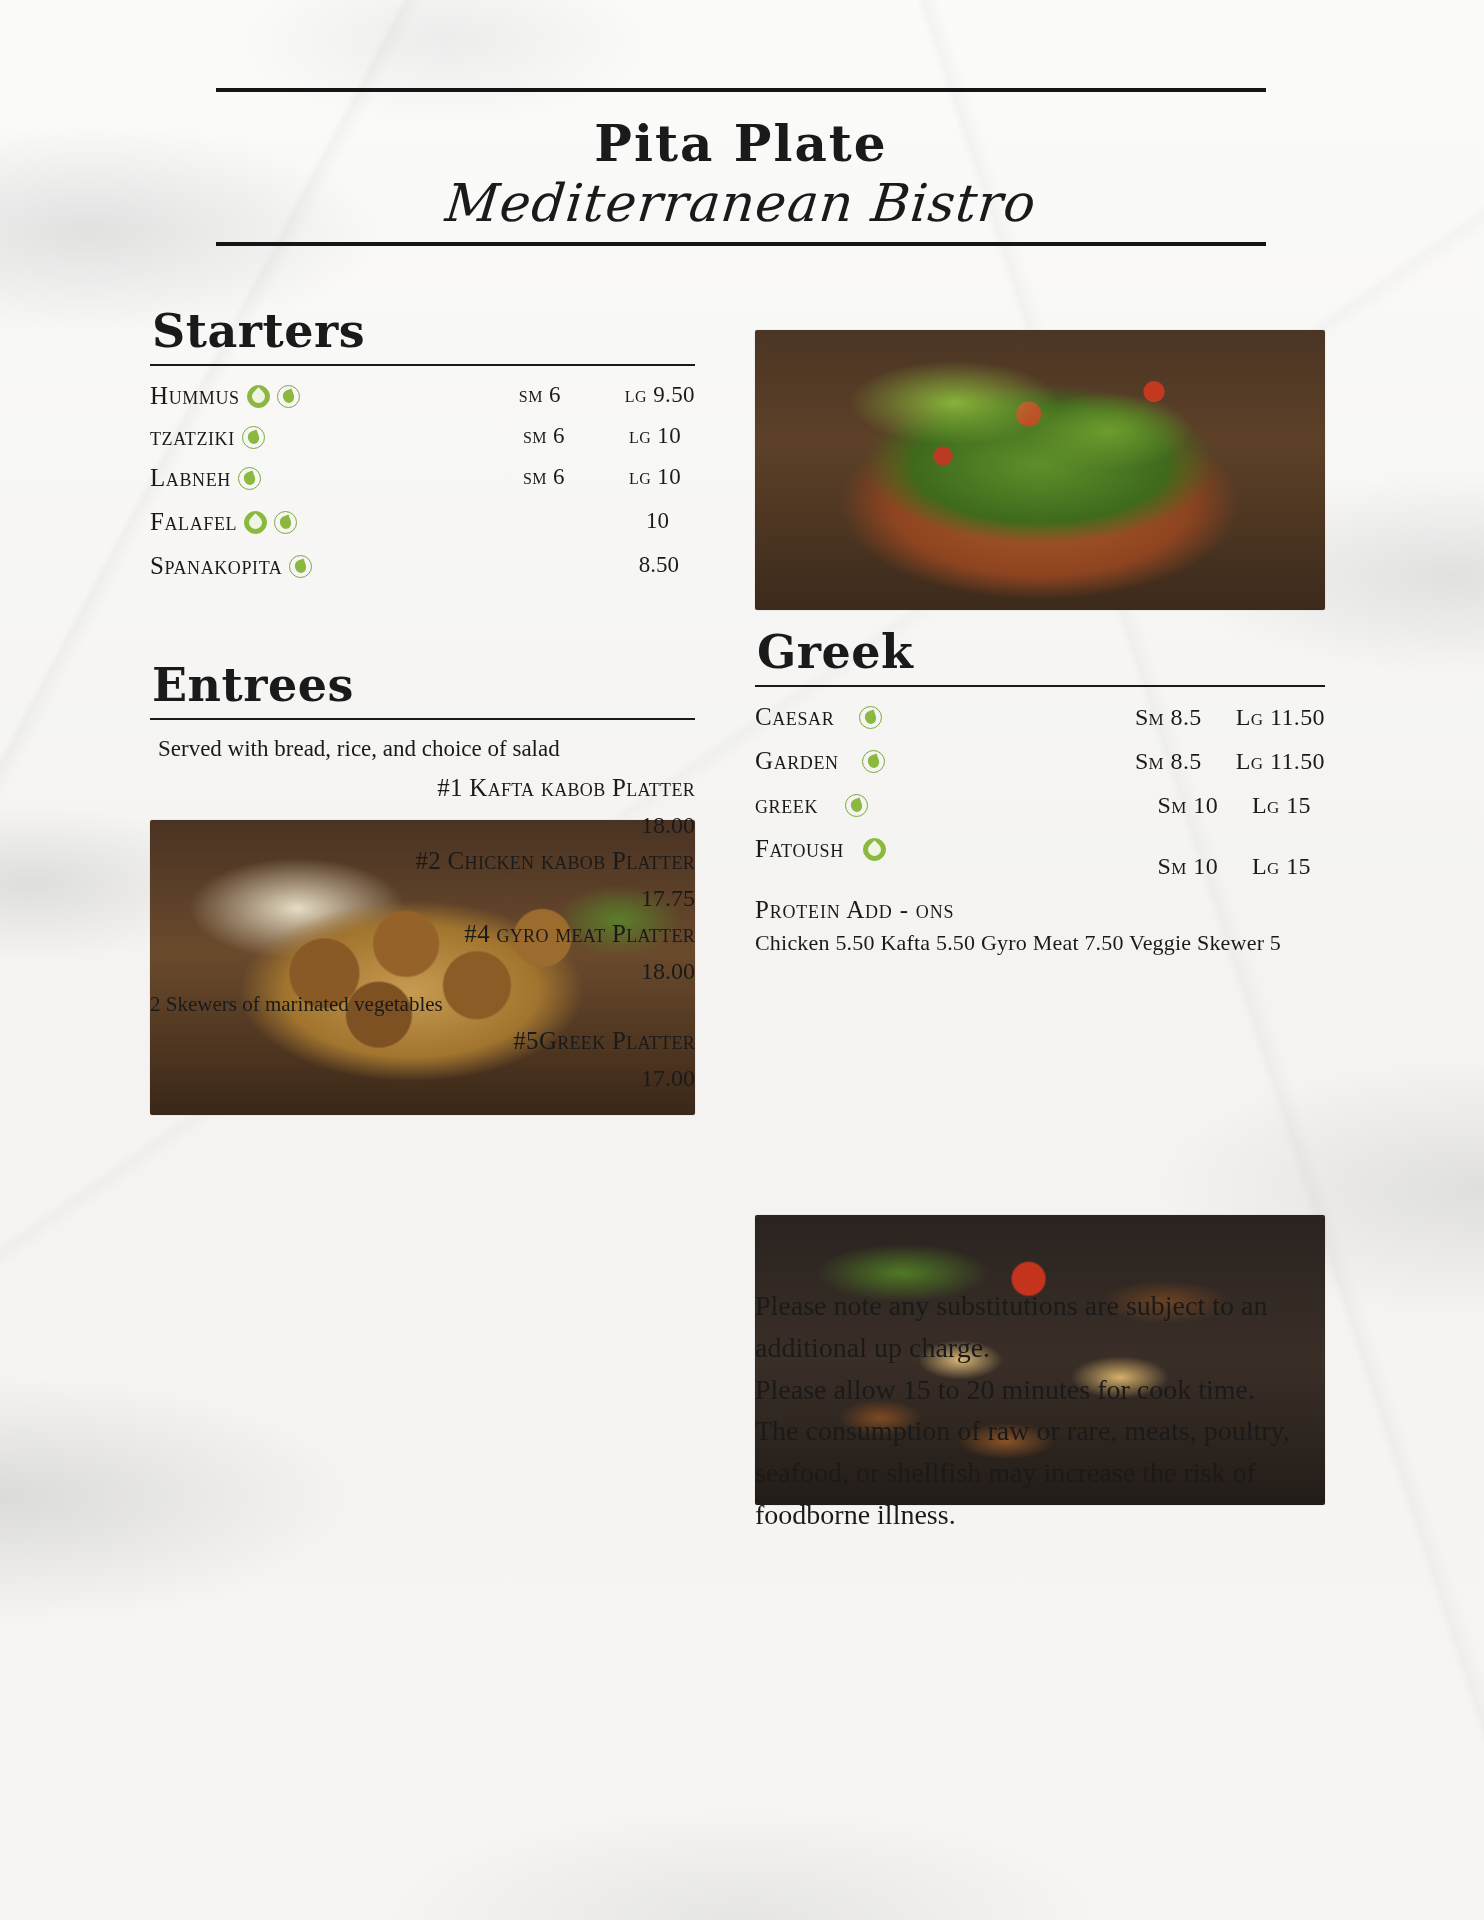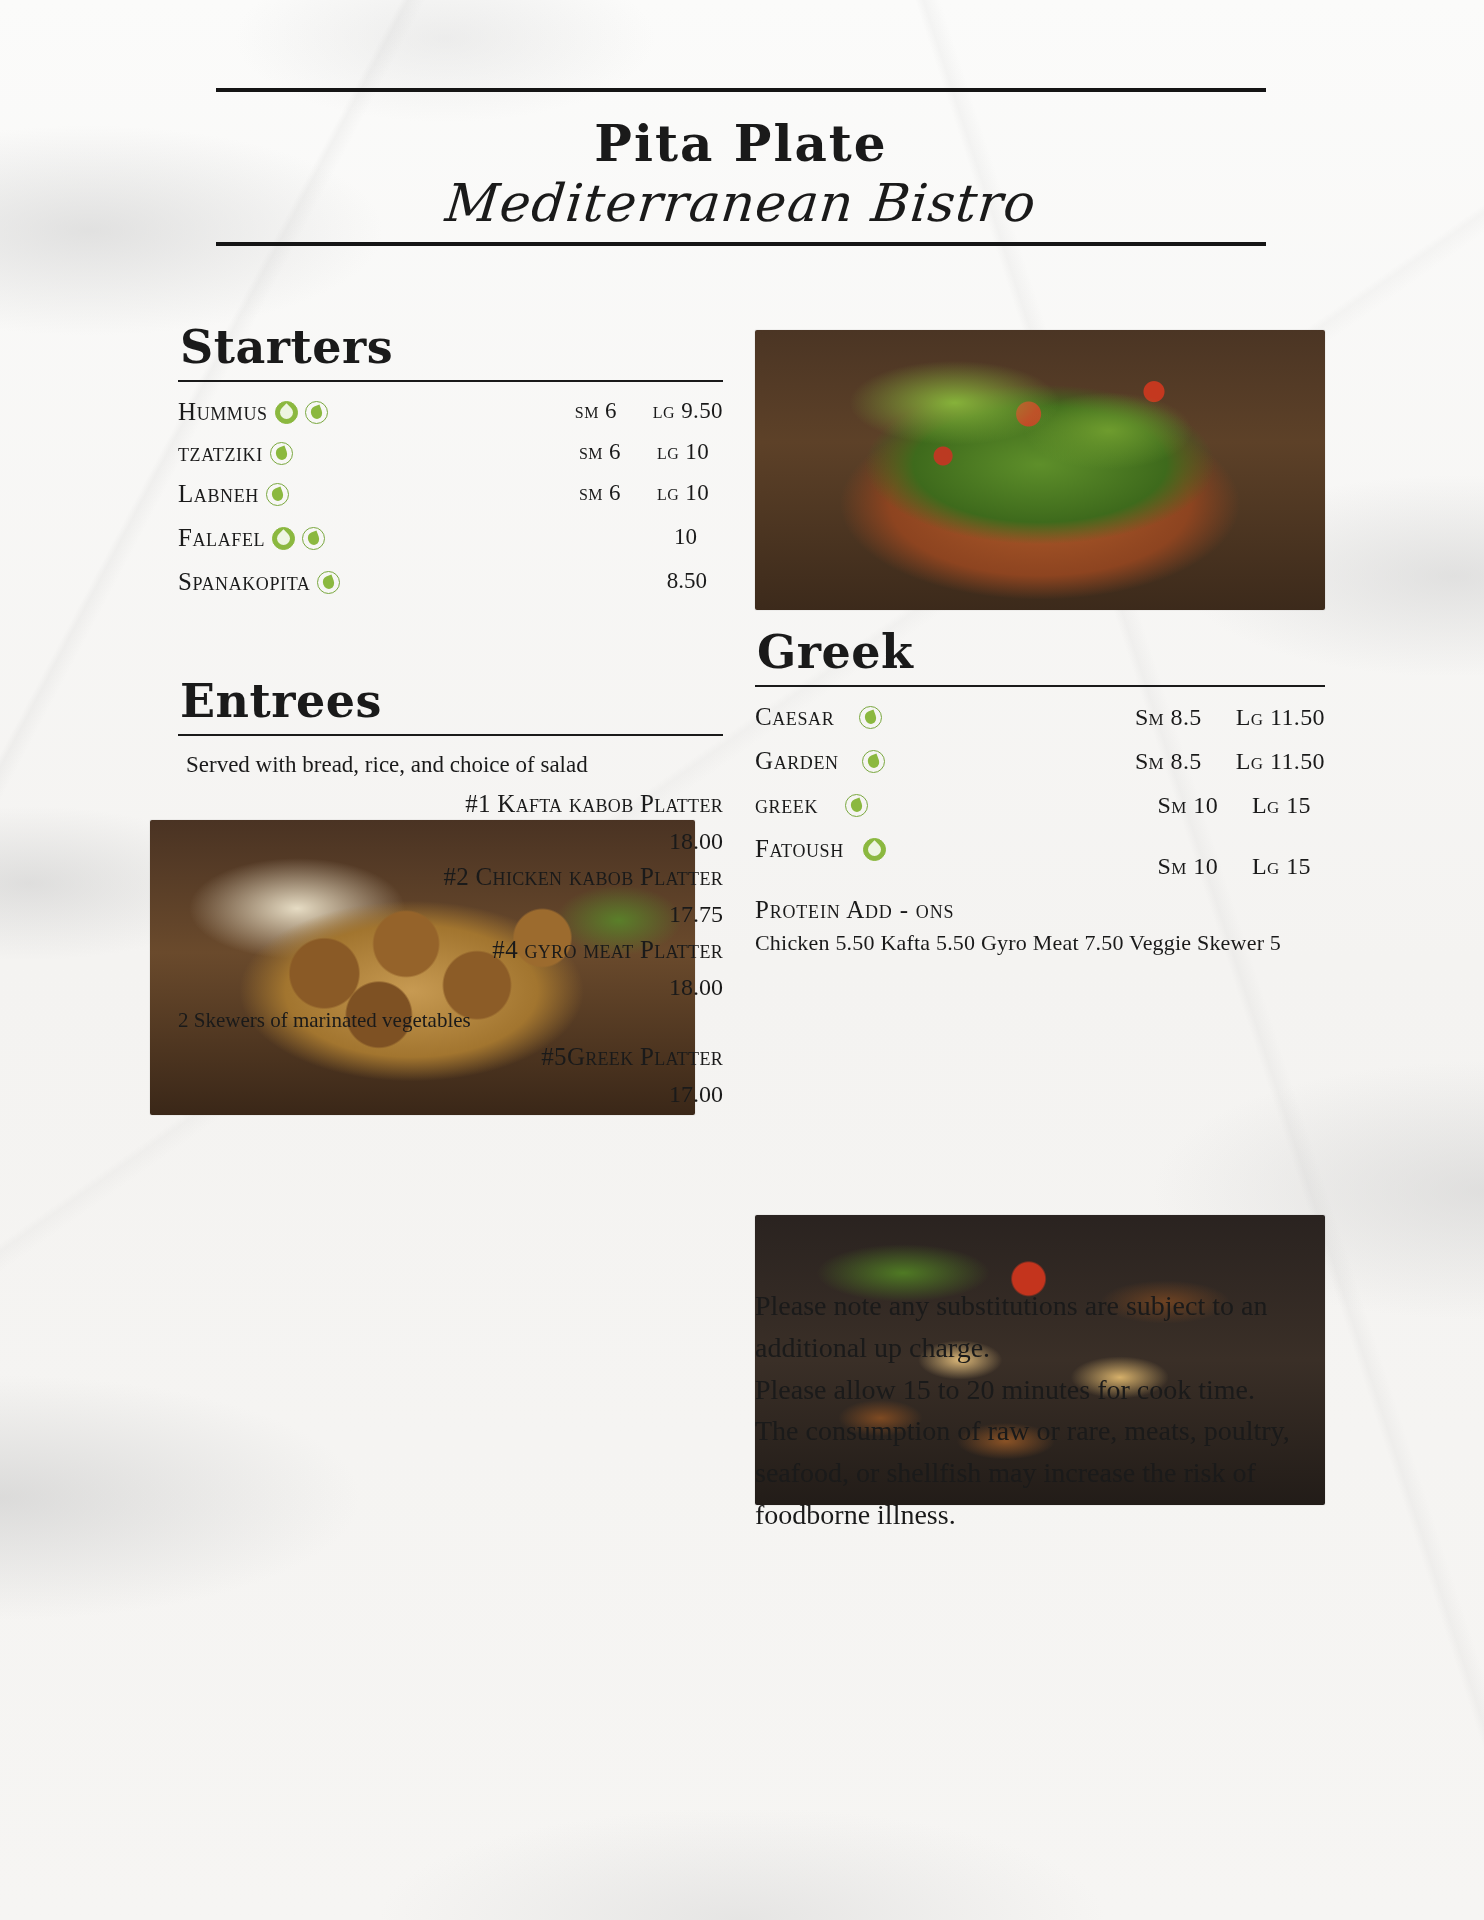--- a/index.html
+++ b/index.html
@@ -75,23 +75,22 @@
     margin-top: 4px;
     margin-bottom: 10px;
     line-height: 1.1;
     transform: skewX(-6deg);
   }
 
   
   .col-left {
     position: absolute;
     left: 150px;
-    top: 320px;
+    top: 304px;
     width: 545px;
-    margin-left: 28px;
   }
   .col-right {
     position: absolute;
     left: 755px;
     top: 325px;
     width: 570px;
   }
 
   .section-title {
     font-family: "DejaVu Serif", serif;
@@ -119,21 +118,21 @@
     font-size: 25px;
     font-variant: small-caps;
     letter-spacing: 0.6px;
     white-space: nowrap;
     display: flex;
     align-items: center;
     gap: 7px;
   }
   .prices {
     display: flex;
-    gap: 12px;
+    gap: 40px;
     font-size: 23px;
     font-variant: small-caps;
     letter-spacing: 0.4px;
     white-space: nowrap;
   }
   .price-cell { min-width: 66px; }
   .price-single {
     font-size: 23px;
     white-space: nowrap;
   }

